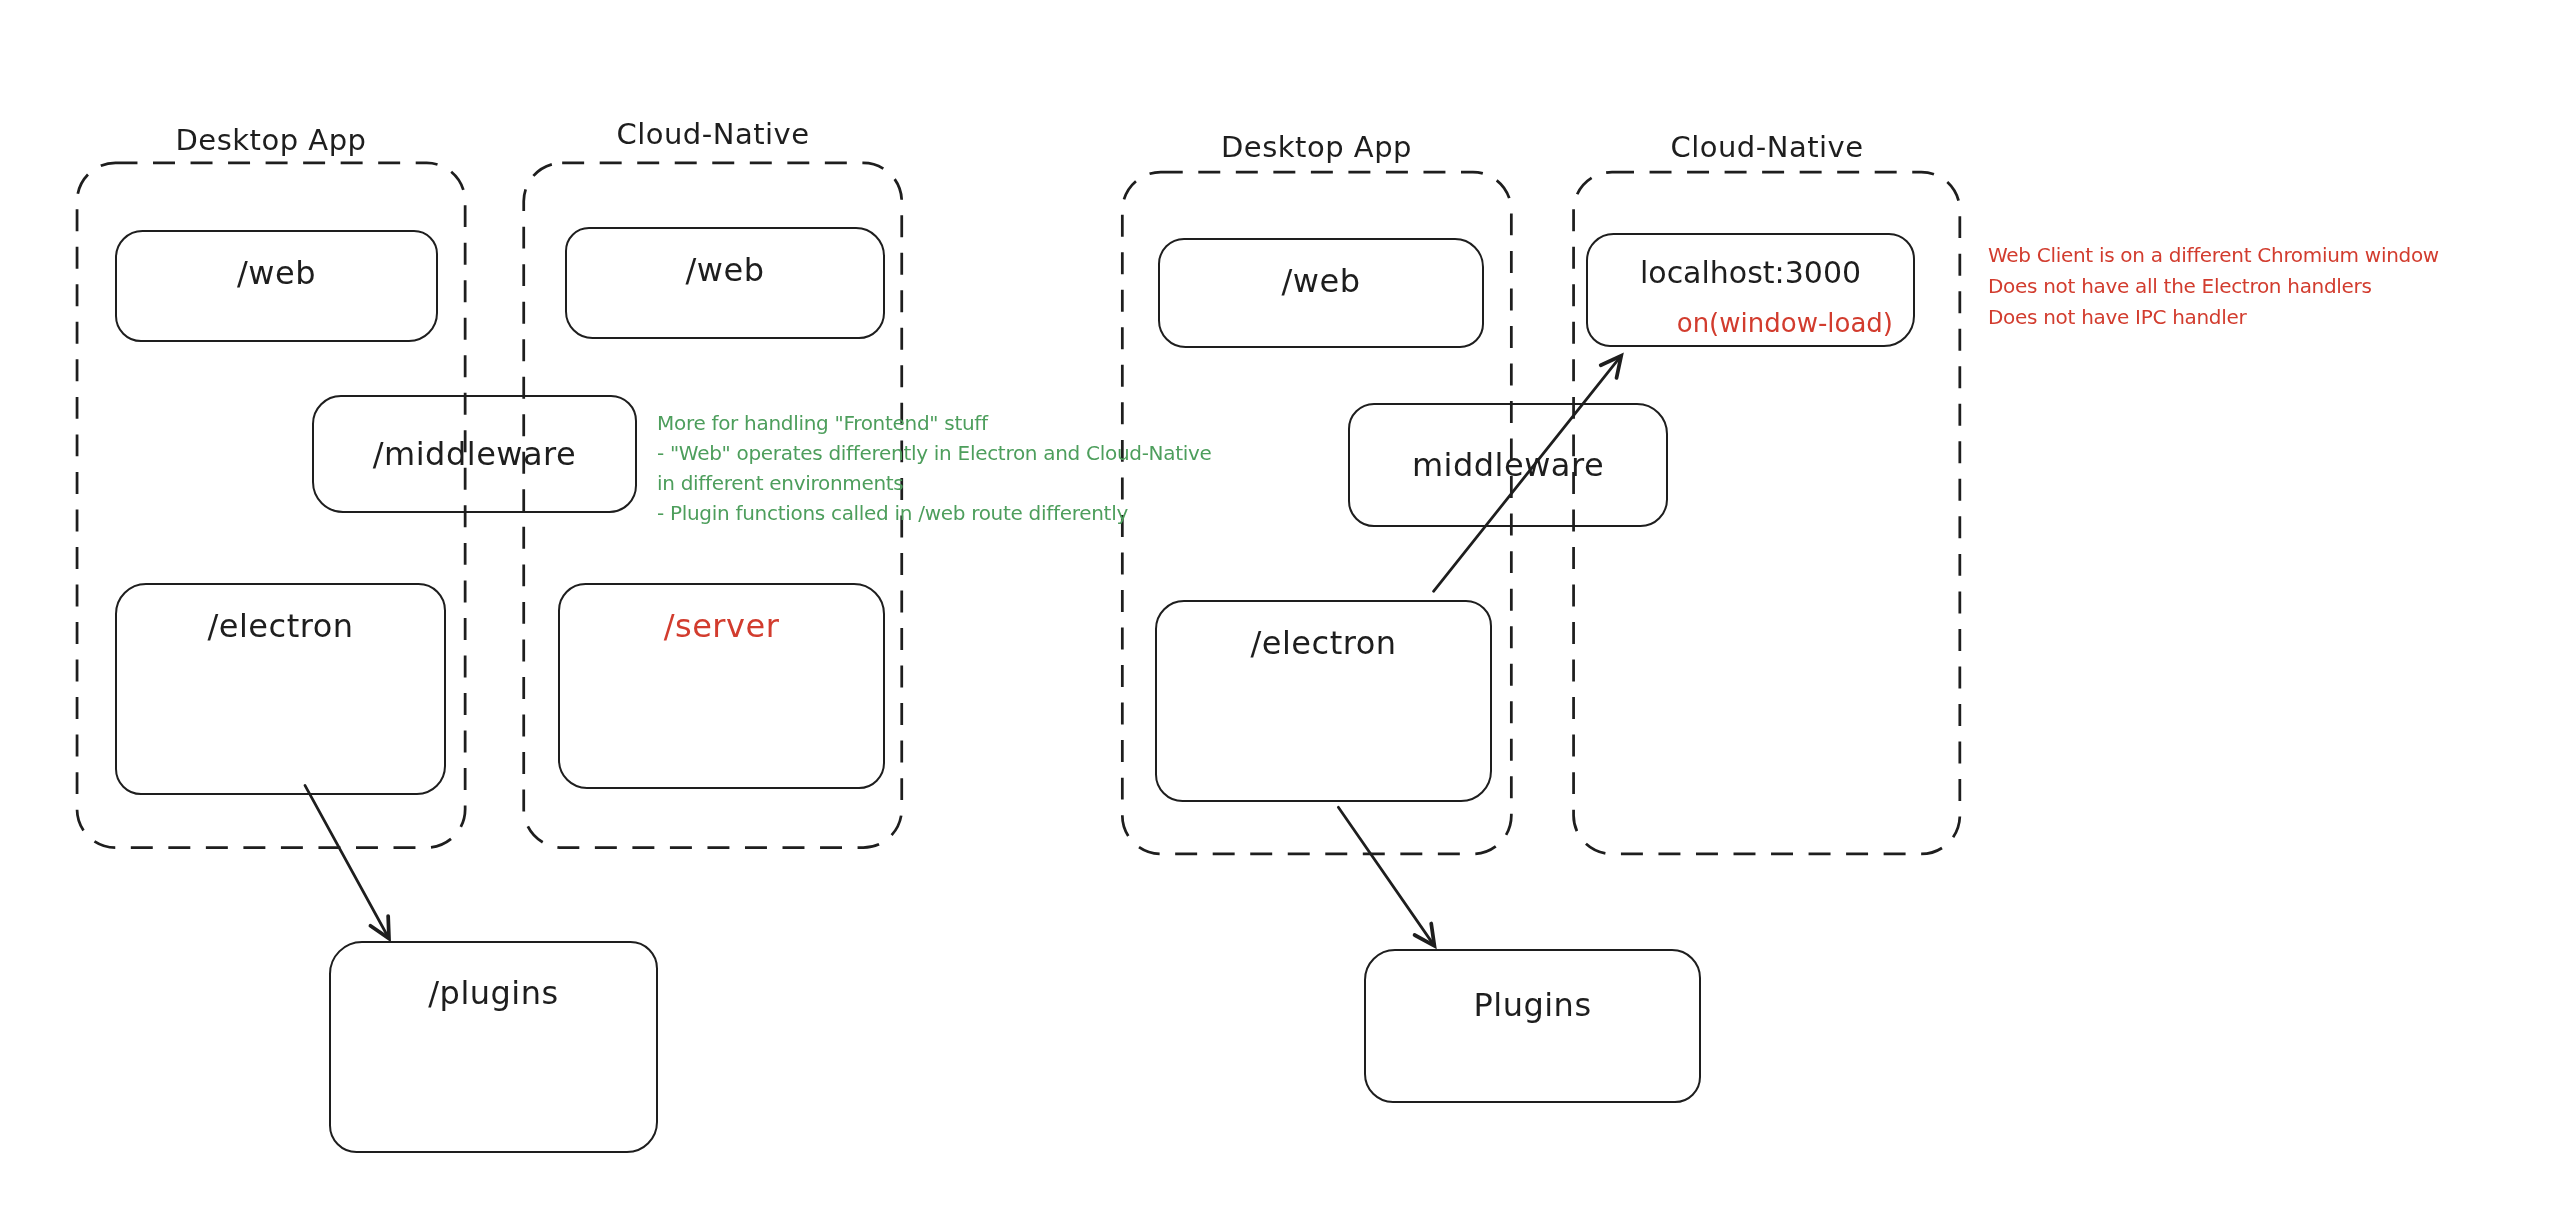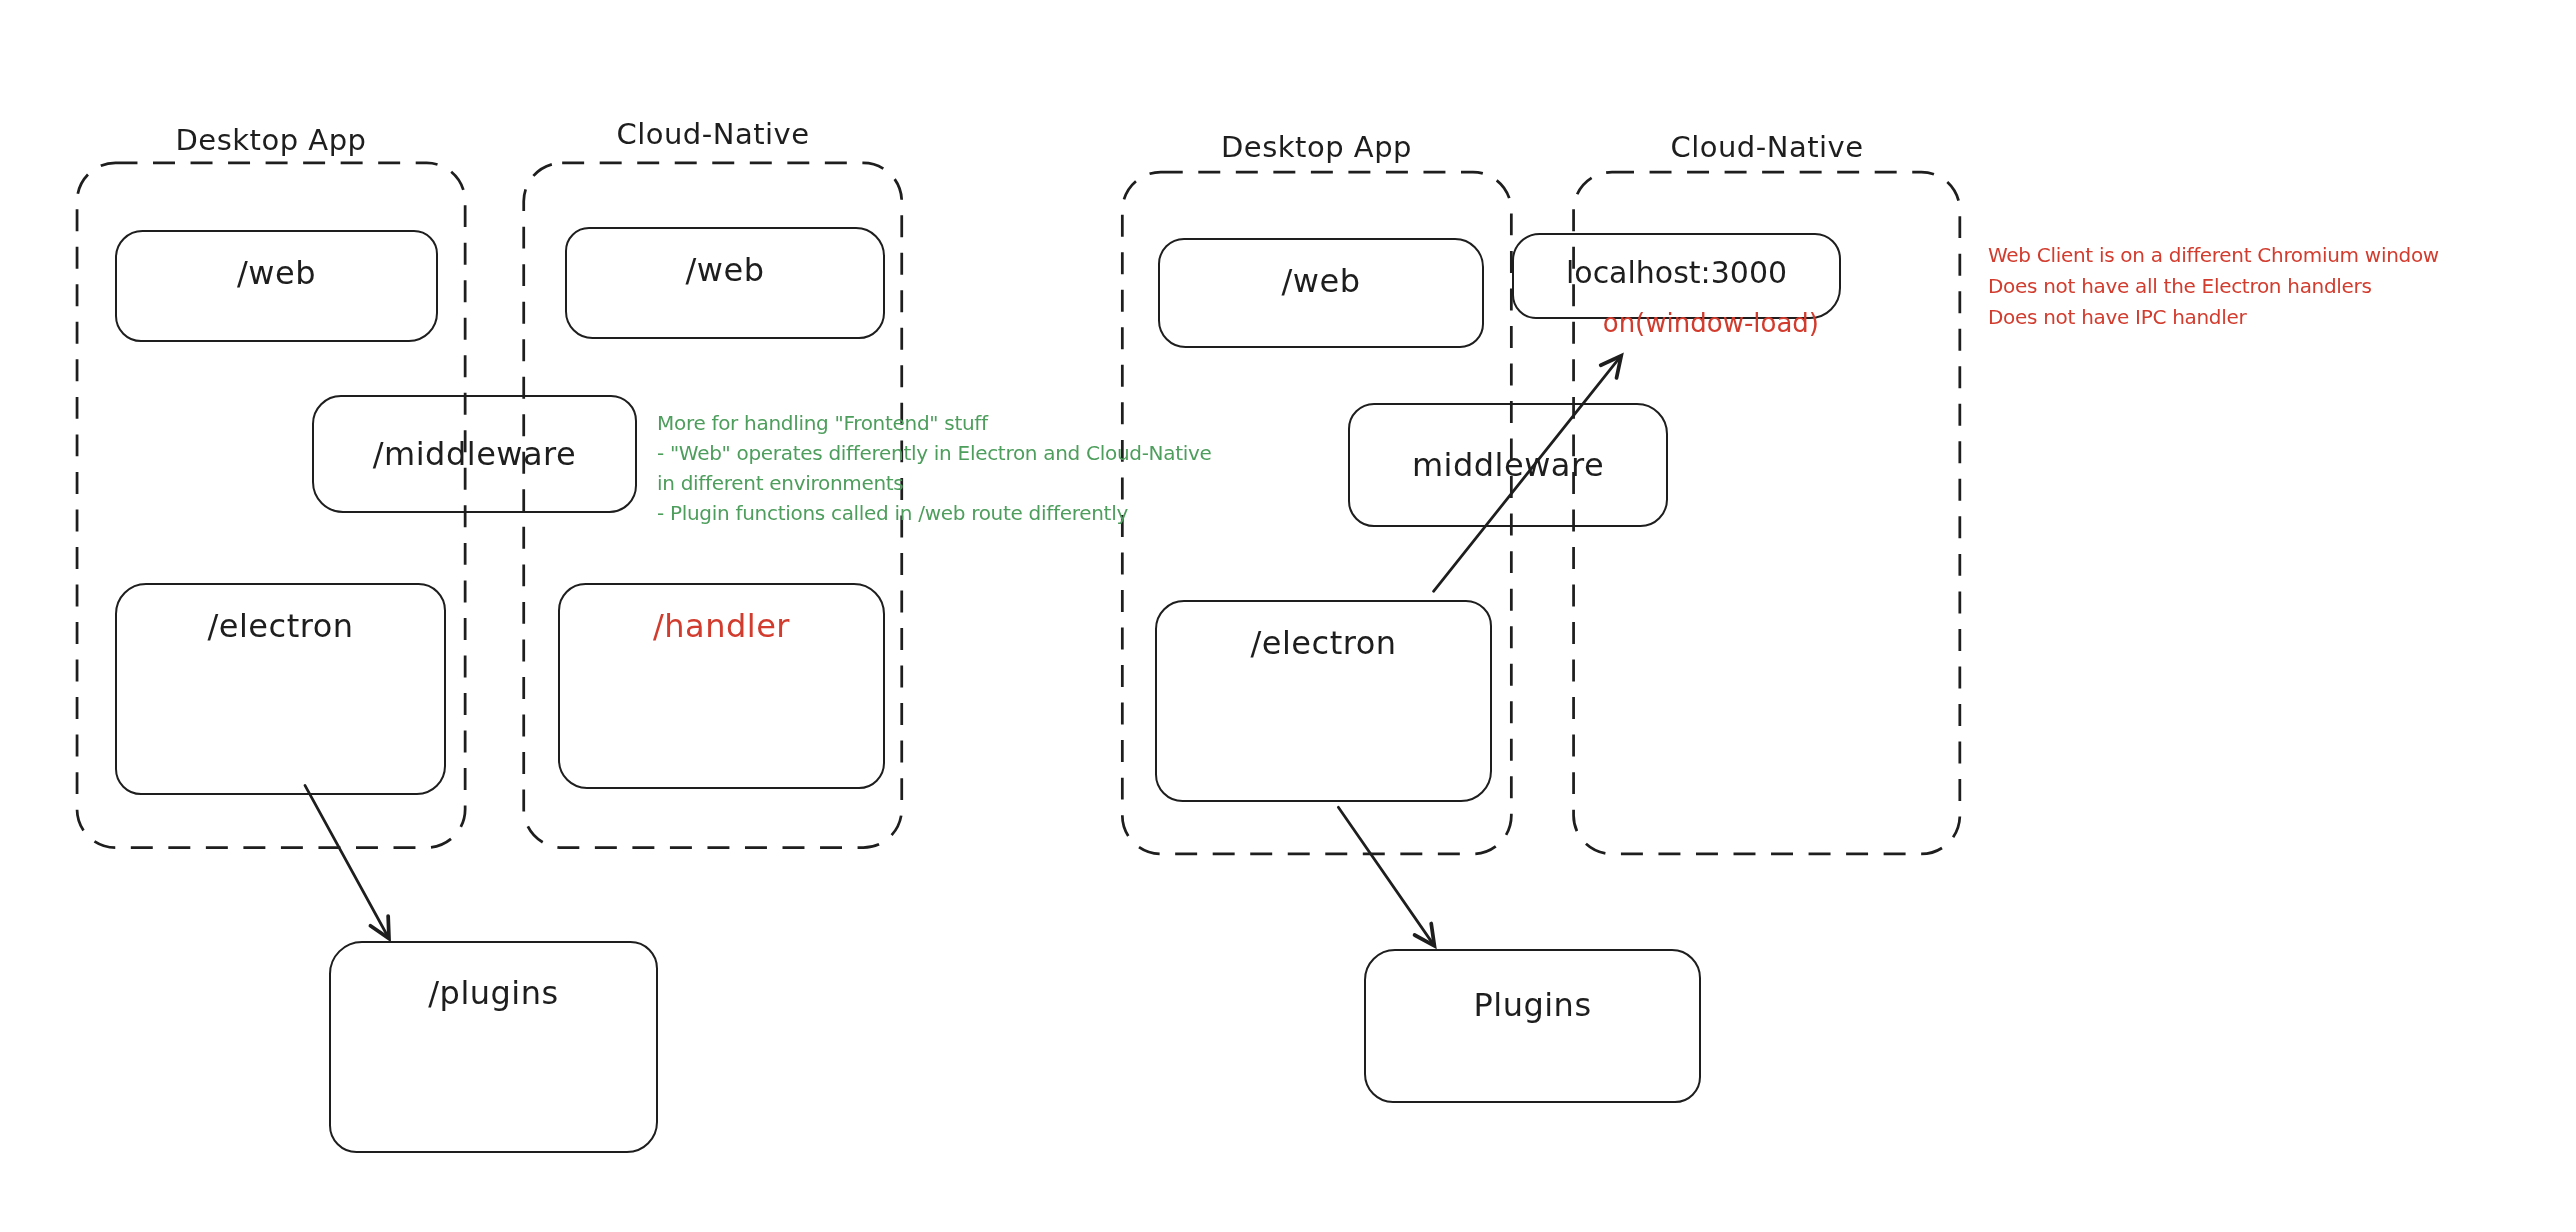--- a/index.html
+++ b/index.html
@@ -106,42 +106,42 @@
 
   <div class="node v-center" style="left:312px; top:395px; width:325px; height:118px; border-radius:29px 26px 27.5px 31px;">
     <span class="node-label">/middleware</span>
   </div>
 
   <div class="node" style="left:115px; top:583px; width:331px; height:212px; border-radius:31px 27.5px 29px 26px;">
     <span class="node-label">/electron</span>
   </div>
 
   <div class="node" style="left:558px; top:583px; width:327px; height:206px; border-radius:27.5px 31px 26px 29px;">
-    <span class="node-label server-label">/handler</span>
+    <span class="node-label server-label">/server</span>
   </div>
 
   <div class="node" style="left:329px; top:941px; width:329px; height:212px; border-radius:33px 27.5px 31px 27.5px;">
     <span class="node-label" style="margin-top:31px;">/plugins</span>
   </div>
 
   <div class="note green" style="left:657px; top:408px;">
     <div>More for handling "Frontend" stuff</div>
     <div>- "Web" operates differently in Electron and Cloud-Native</div>
     <div>in different environments</div>
     <div>- Plugin functions called in /web route differently</div>
   </div>
 
   <div class="col-title" style="left:1122px; top:130px; width:389px;">Desktop App</div>
   <div class="col-title" style="left:1574px; top:130px; width:386px;">Cloud-Native</div>
 
   <div class="node" style="left:1158px; top:238px; width:326px; height:110px; border-radius:26px 29px 24px 27.5px;">
     <span class="node-label">/web</span>
   </div>
 
-  <div class="node" style="left:1512px; top:233px; width:329px; height:86px; border-radius:27.5px 26px 31px 24px;">
+  <div class="node" style="left:1586px; top:233px; width:329px; height:114px; border-radius:27.5px 26px 31px 24px;">
     <span class="localhost-title">localhost:3000</span>
     <span class="window-load">on(window-load)</span>
   </div>
 
   <div class="node v-center" style="left:1348px; top:403px; width:320px; height:124px; border-radius:26px 31px 27.5px 26px;">
     <span class="node-label">middleware</span>
   </div>
 
   <div class="node" style="left:1155px; top:600px; width:337px; height:202px; border-radius:29px 26px 31px 27.5px;">
     <span class="node-label">/electron</span>

